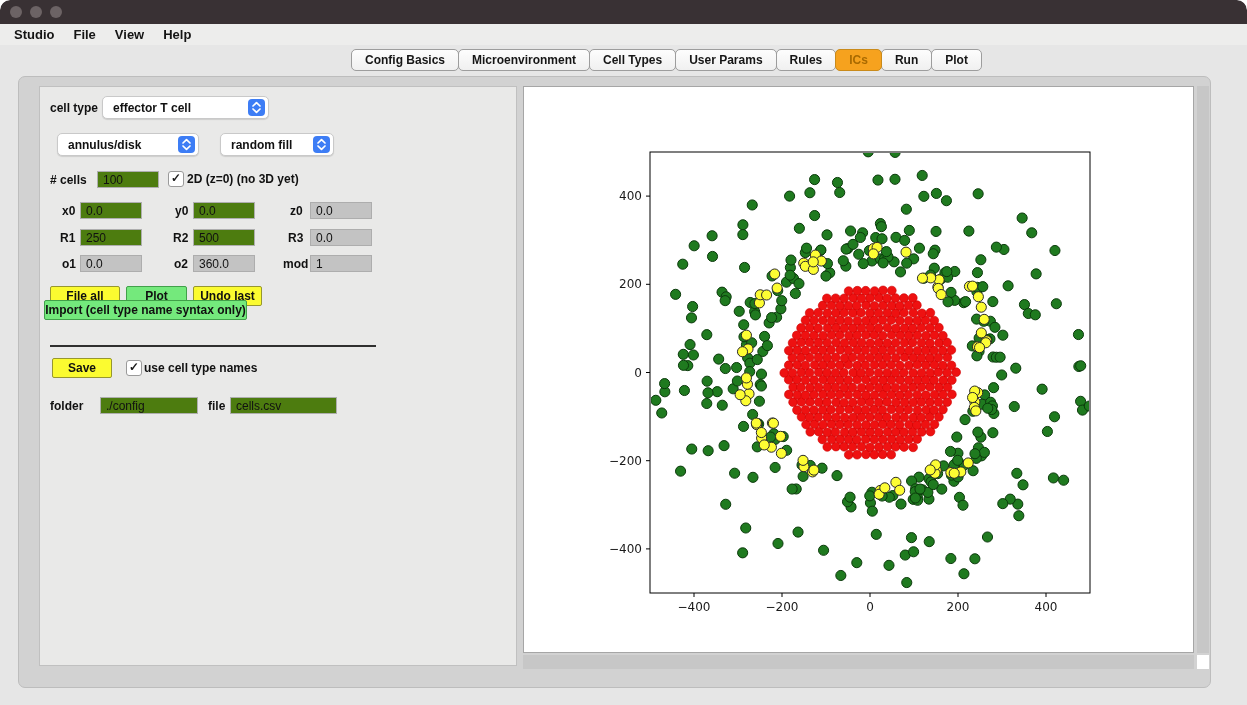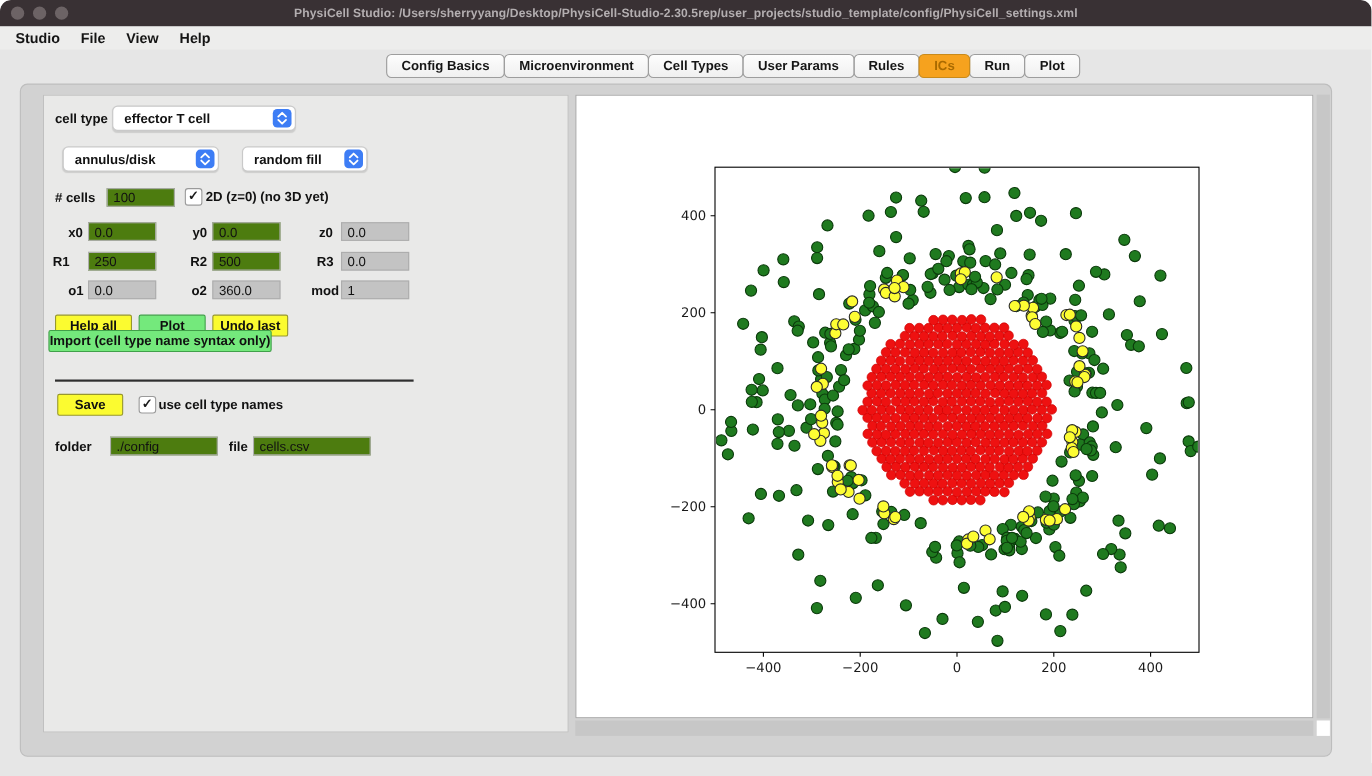--- a/index.html
+++ b/index.html
@@ -57,21 +57,20 @@
 <body>
 
 <div id="window">
 
   <div id="titlebar">
     <div class="tl-dots">
       <span class="tl-dot"></span>
       <span class="tl-dot"></span>
       <span class="tl-dot"></span>
     </div>
-    <span id="title-text">PhysiCell Studio: /Users/sherryyang/Desktop/PhysiCell-Studio-2.30.5rep/user_projects/studio_template/config/PhysiCell_settings.xml</span>
   </div>
 
   <div id="menubar">
       <span class="menu-item">Studio</span>
       <span class="menu-item">File</span>
       <span class="menu-item">View</span>
       <span class="menu-item">Help</span>
     </div>
 
   <div id="tab-row">
@@ -124,35 +123,35 @@
       <span class="cb" style="left:128px;top:84px">✓</span>
       <span class="lbl" style="left:147px;top:85px">2D (z=0) (no 3D yet)</span>
 
       <span class="lbl" style="left:22px;top:117px">x0</span>
       <input class="tin" style="left: 40px; top: 115px; width: 62px;" value="0.0">
       <span class="lbl" style="left:135px;top:117px">y0</span>
       <input class="tin" style="left: 153px; top: 115px; width: 62px;" value="0.0">
       <span class="lbl" style="left:250px;top:117px">z0</span>
       <input class="tin dis" style="left: 270px; top: 115px; width: 62px;" value="0.0">
 
-      <span class="lbl" style="left:8px;top:144px">R1</span>
+      <span class="lbl" style="left:20px;top:144px">R1</span>
       <input class="tin" style="left: 40px; top: 142px; width: 62px;" value="250">
       <span class="lbl" style="left:133px;top:144px">R2</span>
       <input class="tin" style="left: 153px; top: 142px; width: 62px;" value="500">
       <span class="lbl" style="left:248px;top:144px">R3</span>
       <input class="tin dis" style="left: 270px; top: 142px; width: 62px;" value="0.0">
 
       <span class="lbl" style="left:22px;top:170px">o1</span>
       <input class="tin dis" style="left: 40px; top: 168px; width: 62px;" value="0.0">
       <span class="lbl" style="left:134px;top:170px">o2</span>
       <input class="tin dis" style="left: 153px; top: 168px; width: 62px;" value="360.0">
       <span class="lbl" style="left:243px;top:170px">mod</span>
       <input class="tin dis" style="left: 270px; top: 168px; width: 62px;" value="1">
 
-      <div class="btn btn-yellow" style="left:10px;top:199px;width:70px">Help all</div>
+      <div class="btn btn-yellow" style="left:10px;top:199px;width:70px">File all</div>
       <div class="btn btn-green" style="left:86px;top:199px;width:61px">Plot</div>
       <div class="btn btn-yellow" style="left:153px;top:199px;width:69px">Undo last</div>
       <div class="btn btn-green" style="left:4px;top:213px;width:203px">Import (cell type name syntax only)</div>
 
       <div class="sep"></div>
 
       <div class="btn btn-yellow" style="left:12px;top:271px;width:60px">Save</div>
       <span class="cb" style="left:86px;top:273px">✓</span>
       <span class="lbl" style="left:104px;top:274px">use cell type names</span>
 

